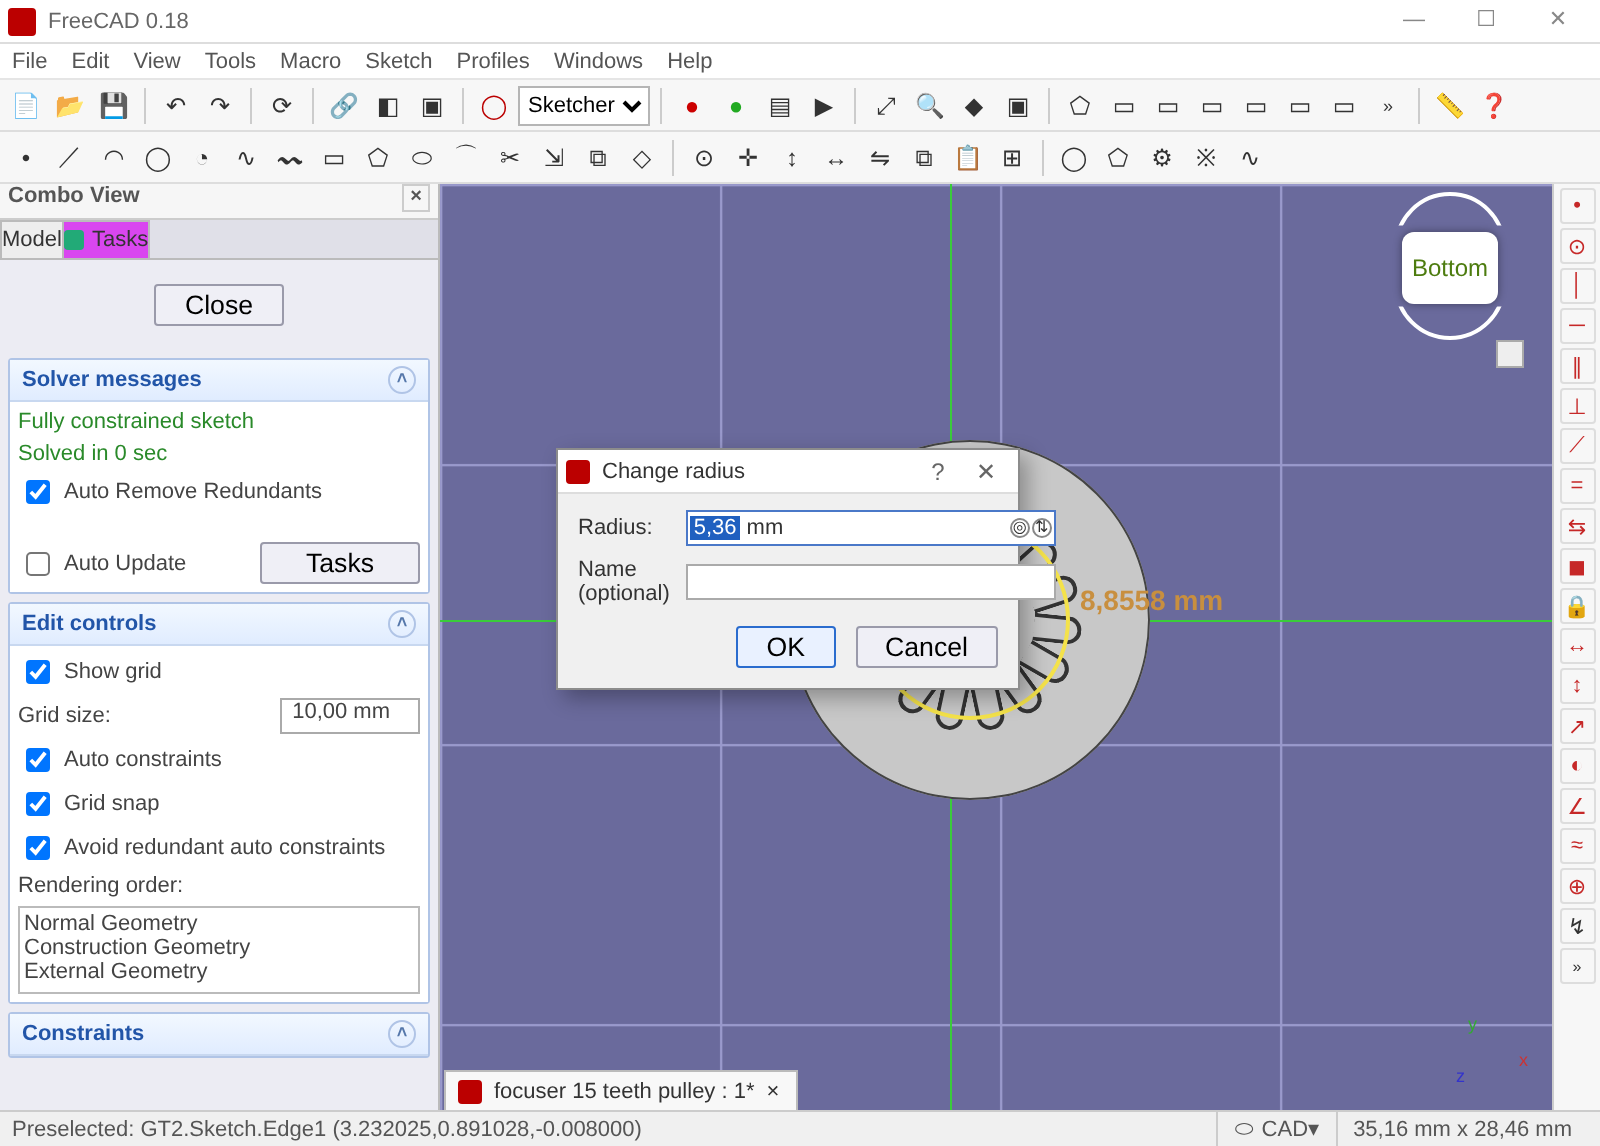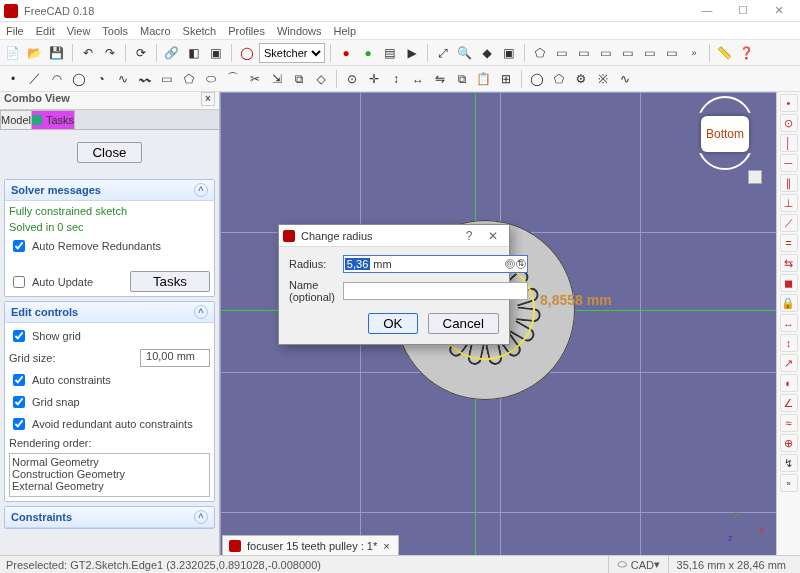--- a/index.html
+++ b/index.html
@@ -42,21 +42,21 @@
     linear-gradient(90deg,#9999cc 1px, transparent 1px) 0 0/140px 10000px;}
   .axis-v{ position:absolute; left:255px; top:0; bottom:0; width:1px; background:#3acb3a;}
   .axis-h{ position:absolute; top:218px; left:0; right:0; height:1px; background:#3acb3a;}
   .gear-holder{ position:absolute; left:175px; top:128px; width:180px; height:180px;}
   .gear-outer{ position:absolute; inset:0; border-radius:50%; background:#c8c8c8; box-shadow:inset 0 0 0 1px #444;}
   .gear-yellow{ position:absolute; left:40px; top:40px; right:40px; bottom:40px; border:2px solid #f4e24a; border-radius:50%;}
   .gear-center{ position:absolute; left:68px; top:68px; width:44px; height:44px; border:2px solid #333; border-radius:50%; background:#c8c8c8;}
   .tooth{ position:absolute; width:14px; height:24px; background:#c8c8c8; border:2px solid #333; border-bottom:none; border-radius:7px 7px 0 0; left:83px; top:34px; transform-origin:7px 56px;}
   .dim-label{ position:absolute; left:320px; top:200px; color:#c88f3f; font-size:14px; font-weight:bold;}
   .nav-cube{ position:absolute; right:20px; top:8px; width:62px; height:62px; }
-  .nav-cube .face{ position:absolute; left:7px; top:16px; width:48px;height:36px; background:#fff; border-radius:6px; display:flex; align-items:center; justify-content:center; font-size:12px; color:#c2410c; box-shadow:0 0 4px rgba(0,0,0,.4);}
+  .nav-cube .face{ position:absolute; left:7px; top:16px; width:48px;height:36px; background:#fff; border-radius:6px; display:flex; align-items:center; justify-content:center; font-size:12px; color:#4d7c0f; box-shadow:0 0 4px rgba(0,0,0,.4);}
   .nav-cube .arc{ position:absolute; border:2px solid #fff; width:56px;height:56px; border-radius:50%; clip-path: inset(0 0 70% 0); left:3px; top:-4px;}
   .nav-cube .arc2{ transform:rotate(180deg); top:14px;}
   .mini-axes{ position:absolute; right:12px; bottom:12px; width:36px;height:36px; font-size:9px; color:#c33;}
   .mini-axes .ly{ position:absolute; left:6px; top:0; color:#3a3;} 
   .mini-axes .lx{ position:absolute; right:0; bottom:8px; color:#c33;}
   .mini-axes .lz{ position:absolute; left:0; bottom:0; color:#33c;}
   .right-toolbar{ width:24px; background:#f7f7f7; border-left:1px solid #ccc; display:flex; flex-direction:column; align-items:center; padding:2px 0; gap:2px;}
   .rbtn{ width:18px;height:18px; border:1px solid #ddd; border-radius:2px; font-size:11px; display:flex;align-items:center;justify-content:center;}
   .red{ color:#c62828;}
   .file-tab-strip{ position:absolute; left:222px; bottom:18px; height:20px; display:flex; background:transparent;}

